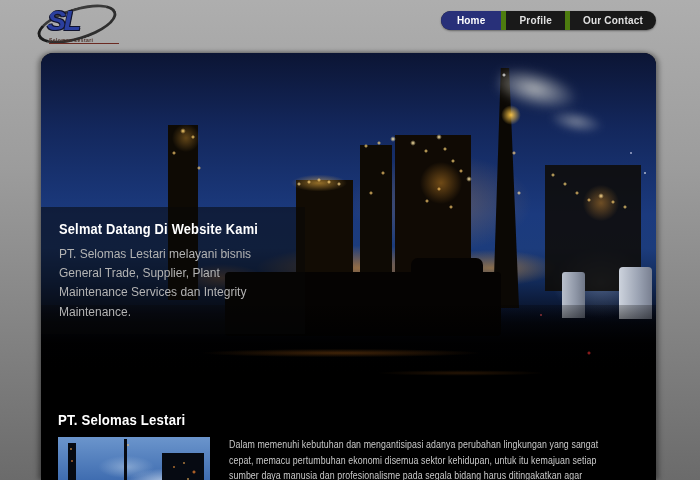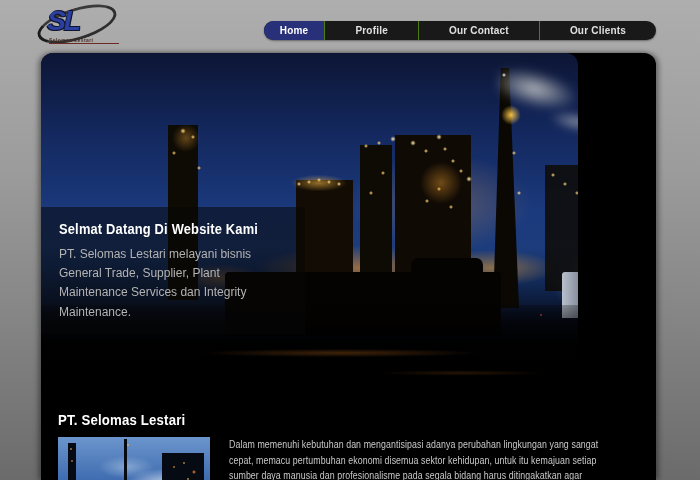--- a/index.html
+++ b/index.html
@@ -27,44 +27,44 @@
     text-shadow:1px 1px 0 #11142e, -1px 1px 0 #11142e, 1px -1px 0 #11142e;
     transform:scaleX(1.05); transform-origin:0 0;
   }
   .logo-sub {
     position:absolute; left:16px; top:35px; width:70px;
     font-size:5px; font-weight:bold; color:#4a3028; letter-spacing:.4px;
     border-bottom:1px solid #6b2a22;
   }
 
   .nav {
-    position:absolute; right:44px; top:21px; height:19px;
+    position:absolute; right:44px; top:11px; height:19px;
     display:flex; align-items:stretch;
     background:var(--nav-bg,#191919); border-radius:17px; overflow:hidden;
     box-shadow:0 1px 2px rgba(0,0,0,.4);
     justify-content:center;
   }
   .nav-item {
-    display:flex; align-items:center; padding:0 30px;
+    display:flex; align-items:center; padding:0 13px;
     font-size:10px; font-weight:bold; color:var(--nav-text,#e0e0e0);
     letter-spacing:.2px; cursor:pointer; white-space:nowrap;
-    border-left:1px solid #4d7c0f; text-decoration:none;
+    border-left:5px solid #4d7c0f; text-decoration:none;
   }
   .nav-item:first-child { border-left:none; }
   .nav-item.active { background:var(--accent-blue,#283079); color:#ffffff; padding:0 16px; }
 
   
   .content {
     position:absolute; left:41px; top:53px; width:615px; height:427px;
     background:var(--content-bg,#000); border-radius:12px 12px 0 0;
     box-shadow:-3px 0 5px rgba(0,0,0,.35), 3px 0 5px rgba(0,0,0,.35);
   }
 
   
-  .hero { position:relative; width:537px; height:337px; border-radius:12px 12px 0 0; overflow:hidden;padding-left:27px; }
+  .hero { position:relative; width:615px; height:337px; border-radius:12px 12px 0 0; overflow:hidden;padding-left:27px; }
   .hero > div { position:absolute; }
   .sky {
     inset:0;
     background:linear-gradient(180deg,#0c1534 0%,#13275c 22%,#1b3a7e 48%,#1c3c7c 58%,#122a58 68%,#060b1a 80%,#000 95%);
   }
   .glow { inset:0;
     background:
       radial-gradient(ellipse 150px 32px at 320px 215px, rgba(255,160,40,.55), transparent 70%),
       radial-gradient(ellipse 95px 26px at 450px 215px, rgba(255,170,50,.5), transparent 70%),
       radial-gradient(ellipse 60px 20px at 180px 225px, rgba(255,150,40,.35), transparent 70%),
@@ -209,21 +209,20 @@
     <div class="logo">
       <div class="logo-swoosh"></div>
       <div class="logo-text">SL</div>
       <div class="logo-sub">Selomas Lestari</div>
     </div>
 
     <nav class="nav">
       <a class="nav-item active">Home</a>
       <a class="nav-item">Profile</a>
       <a class="nav-item">Our Contact</a>
-      <a class="nav-item">Our Clients</a>
     </nav>
 
   </header>
 
   <main class="content">
 
     <section class="hero">
       <div class="sky"></div>
       <div class="glow"></div>
       <div class="tower tw1"></div>

